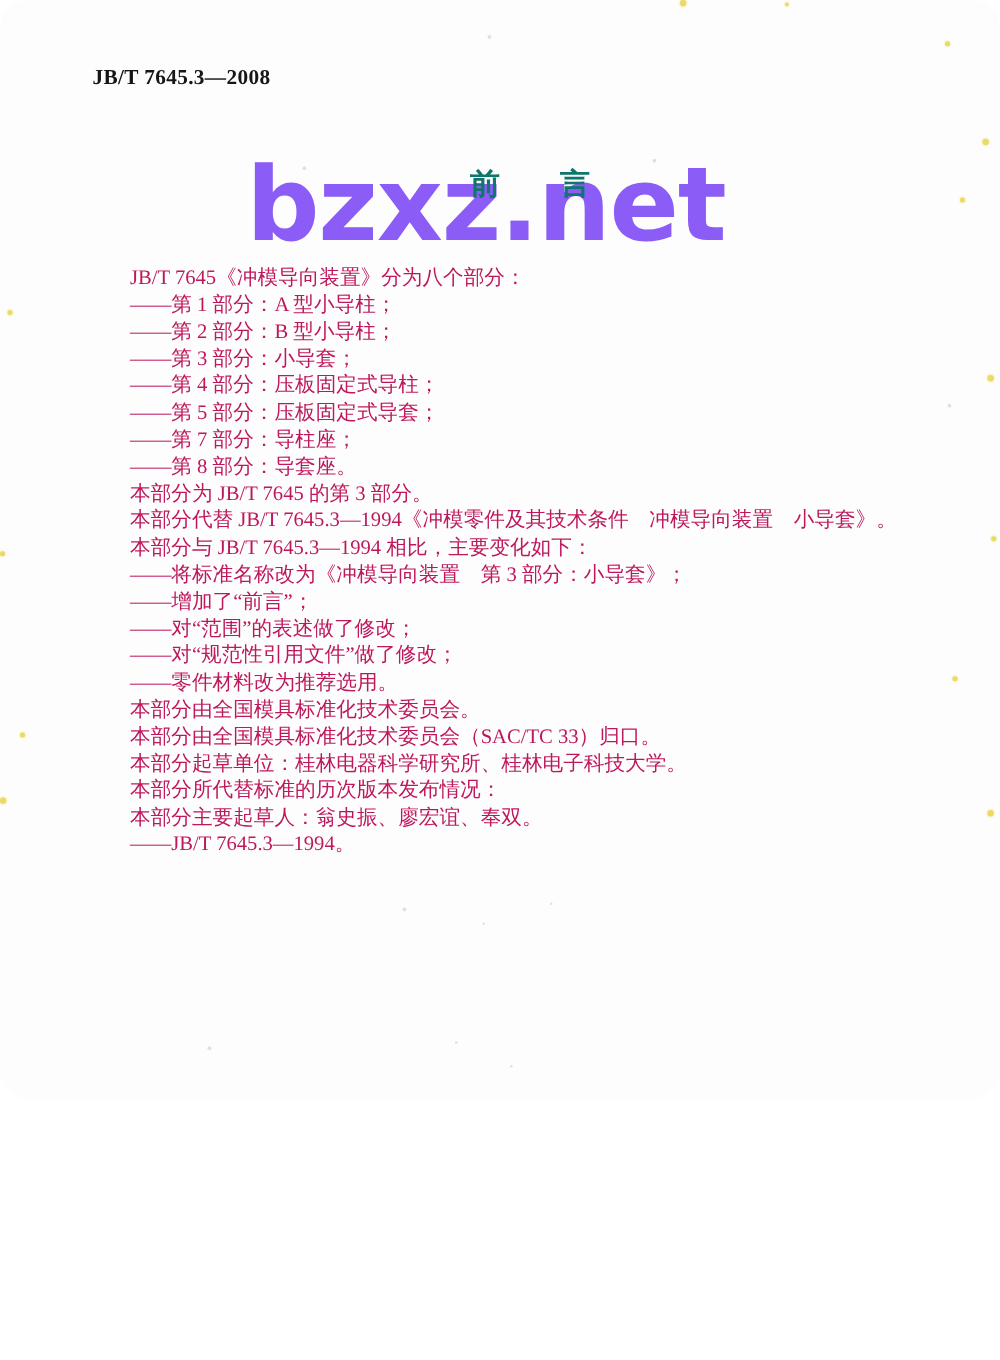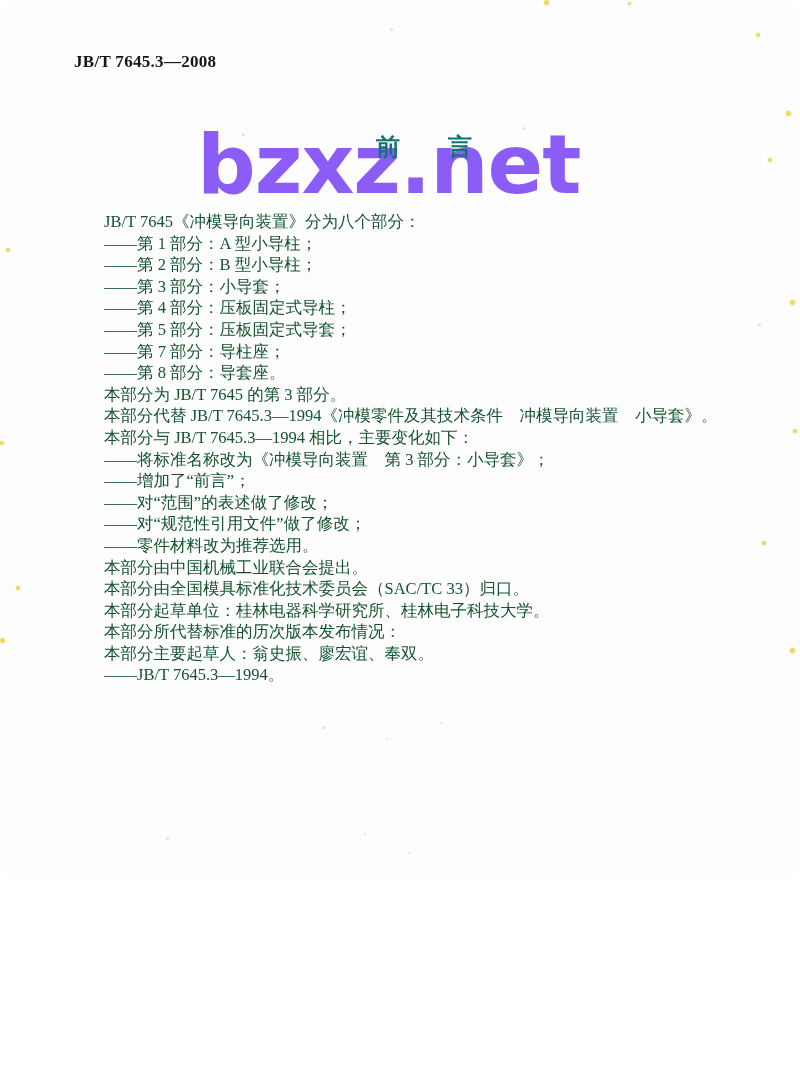--- a/index.html
+++ b/index.html
@@ -51,21 +51,21 @@
     padding-left: 48px;
   }
   .body-text {
     position: absolute;
     left: 104px;
     top: 211px;
     width: 690px;
     font-size: 16.5px;
     line-height: 21.6px;
     white-space: nowrap;
-    color: #14532d;
+    color: #be185d;
     z-index: 2;
   }
   .body-text .line { height: 21.6px; }
   .page-number {
     position: absolute;
     left: 86px;
     top: 1028px;
     font-size: 16px;
     font-weight: bold;
     color: #ef4444;
@@ -101,21 +101,21 @@
       <div class="line">——第 7 部分：导柱座；</div>
       <div class="line">——第 8 部分：导套座。</div>
       <div class="line">本部分为 JB/T 7645 的第 3 部分。</div>
       <div class="line">本部分代替 JB/T 7645.3—1994《冲模零件及其技术条件　冲模导向装置　小导套》。</div>
       <div class="line">本部分与 JB/T 7645.3—1994 相比，主要变化如下：</div>
       <div class="line">——将标准名称改为《冲模导向装置　第 3 部分：小导套》；</div>
       <div class="line">——增加了“前言”；</div>
       <div class="line">——对“范围”的表述做了修改；</div>
       <div class="line">——对“规范性引用文件”做了修改；</div>
       <div class="line">——零件材料改为推荐选用。</div>
-      <div class="line">本部分由中国机械工业联合会提出。</div>
+      <div class="line">本部分由全国模具标准化技术委员会。</div>
       <div class="line">本部分由全国模具标准化技术委员会（SAC/TC 33）归口。</div>
       <div class="line">本部分起草单位：桂林电器科学研究所、桂林电子科技大学。</div>
       <div class="line">本部分所代替标准的历次版本发布情况：</div>
       <div class="line">本部分主要起草人：翁史振、廖宏谊、奉双。</div>
       <div class="line">——JB/T 7645.3—1994。</div>
     </div>
 
   <div class="page-number">II</div>
 
   <div class="speck yellow" style="left:544px;top:0px;width:5px;height:5px;"></div>

